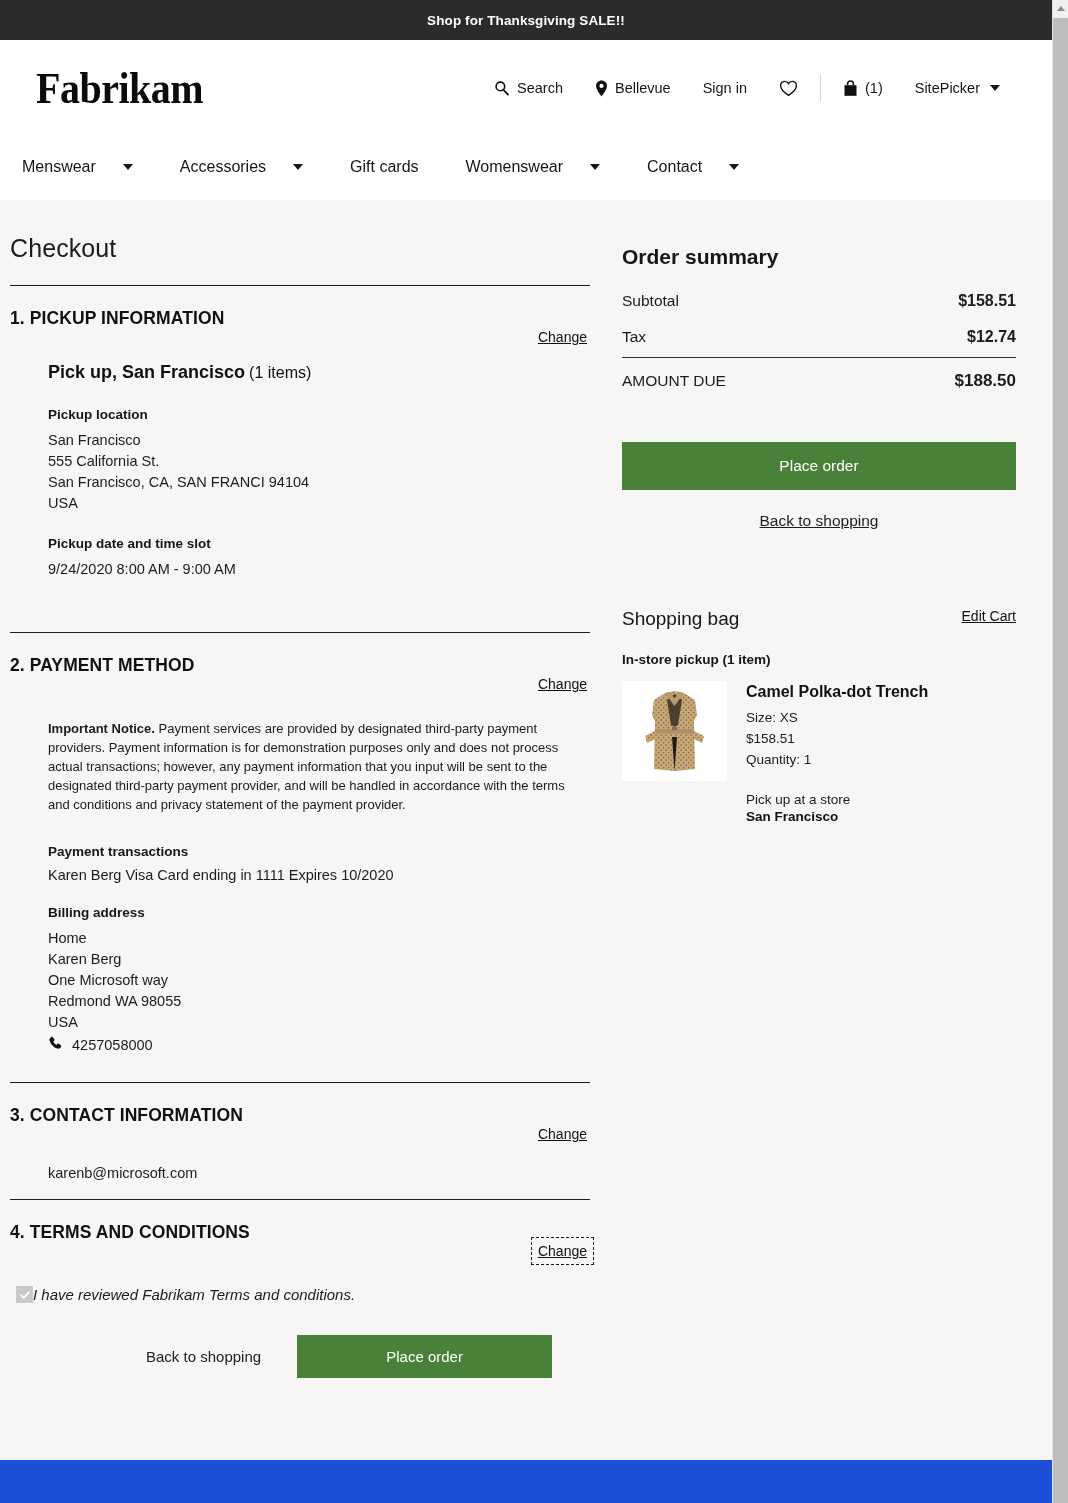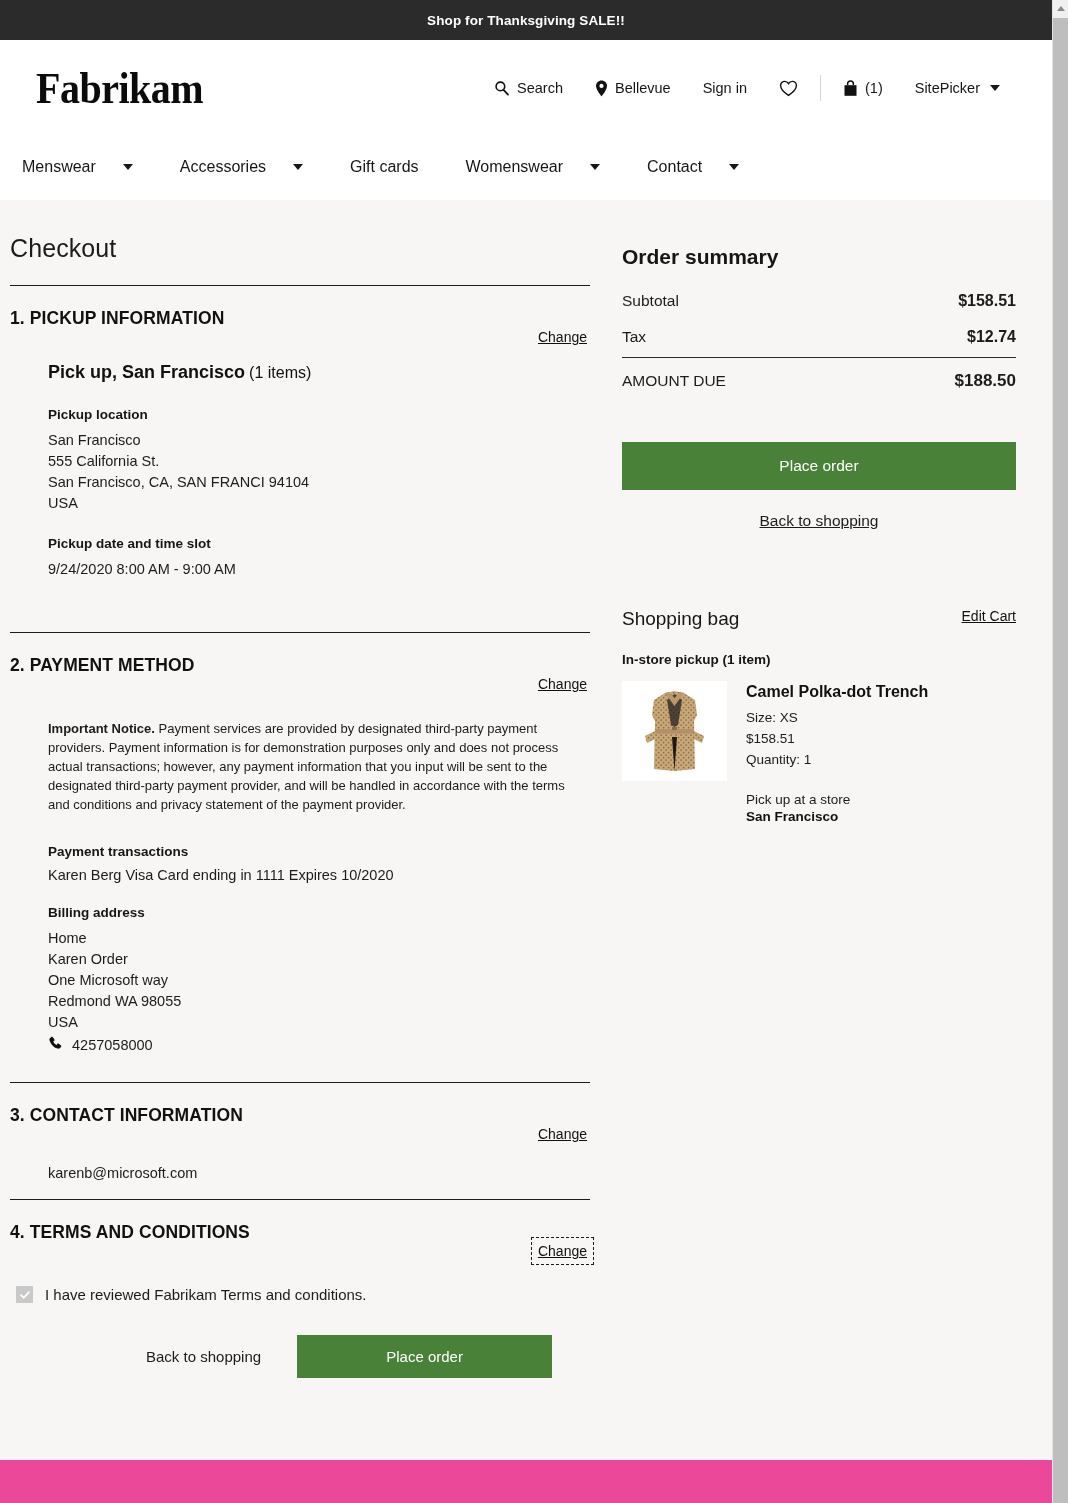--- a/index.html
+++ b/index.html
@@ -18,21 +18,21 @@
     position: relative;
   }
 
   
   #viewport {
     position: absolute;
     top: 0; left: 0;
     width: 1052px;
     height: 1503px;
     overflow: hidden;
-    background: #ec4899;
+    background: #1d4ed8;
   }
   #scrollbar {
     position: absolute;
     top: 0; right: 0;
     width: 16px;
     height: 1503px;
     background: #f0f0f0;
     border-left: 1px solid #e3e3e3;
   }
   #scroll-up-btn {
@@ -254,22 +254,22 @@
   }
   .email-line {
     font-size: 14.5px;
     color: #1c1c1c;
     padding: 18px 0 18px 0;
   }
 
   
   .terms-row {
     display: flex;
-    gap: 12px;
     padding: 22px 0 0 6px;
+    font-style: italic;
   }
   .checkbox {
     width: 17px; height: 17px;
     background: #c9c9c9;
     border: 1px solid #c9c9c9;
     display: flex;
     align-items: center;
     justify-content: center;
     flex: 0 0 auto;
   }
@@ -541,21 +541,21 @@
 
           <div style="height:30px"></div>
 
           <div class="field-label">Payment transactions</div>
           <div class="pay-line">Karen Berg   Visa   Card ending in 1111   Expires 10/2020</div>
 
           <div class="group-gap"></div>
 
           <div class="field-label">Billing address</div>
           <div class="addr-line">Home</div>
-          <div class="addr-line">Karen Order</div>
+          <div class="addr-line">Karen Berg</div>
           <div class="addr-line">One Microsoft way</div>
           <div class="addr-line">Redmond WA  98055</div>
           <div class="addr-line">USA</div>
 
           <div class="phone-row">
             <span>
               <svg width="15" height="15" viewBox="0 0 15 15">
                 <path d="M3.2 1.1c.5-.4 1.2-.3 1.6.2l1.5 2c.4.5.3 1.2-.2 1.6l-.9.7c.6 1.5 1.8 2.7 3.3 3.3l.7-.9c.4-.5 1.1-.6 1.6-.2l2 1.5c.5.4.6 1.1.2 1.6l-1 1.2c-.5.6-1.3.8-2 .5C6.4 12.2 2.8 8.6 1.5 4.3c-.3-.7-.1-1.5.5-2z" fill="#111"></path>
               </svg>
             </span>

